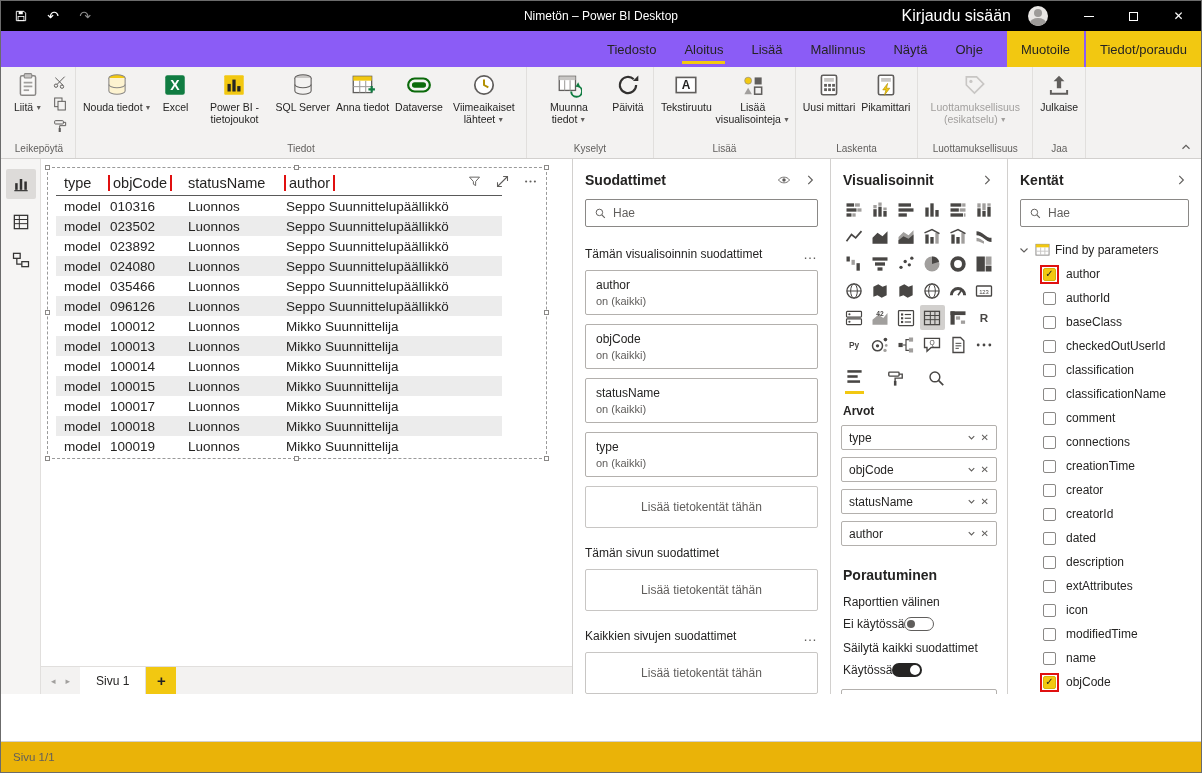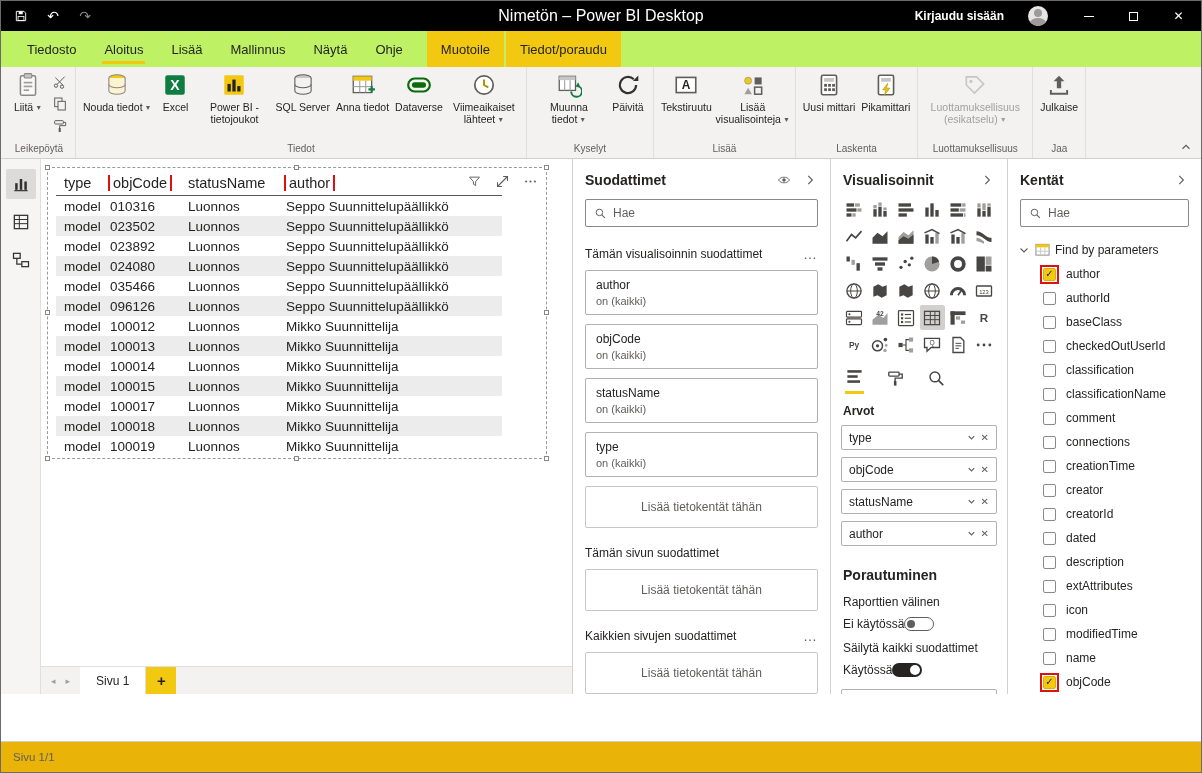--- a/index.html
+++ b/index.html
@@ -7,33 +7,33 @@
   html,body{width:1202px;height:773px;overflow:hidden;}
   body{font-family:"Liberation Sans","DejaVu Sans",sans-serif;font-size:12px;color:#252423;background:#fff;}
   .window{width:1202px;height:773px;display:flex;flex-direction:column;border:1px solid #6b6b6b;background:#fff;}
 
   
   .titlebar{height:30px;background:#000;color:#fff;display:flex;align-items:center;position:relative;flex:0 0 auto;}
   .tb-left{display:flex;align-items:center;gap:16px;padding-left:12px;z-index:2;}
   .tb-ic{width:16px;height:16px;display:inline-flex;align-items:center;justify-content:center;font-size:14px;}
   .tb-ic svg{width:14px;height:14px;}
   .tb-redo{color:#8a8a8a;}
-  .tb-title{position:absolute;left:0;right:0;top:0;bottom:0;display:flex;align-items:center;justify-content:center;font-size:16px;pointer-events:none;}
+  .tb-title{position:absolute;left:0;right:0;top:0;bottom:0;display:flex;align-items:center;justify-content:center;font-size:12px;pointer-events:none;}
   .tb-right{margin-left:auto;display:flex;align-items:center;height:100%;z-index:2;}
-  .tb-signin{font-size:12px;margin-right:24px;font-weight:bold;}
+  .tb-signin{font-size:16px;margin-right:17px;}
   .avatar{width:20px;height:20px;border-radius:50%;background:#e8e6e4;margin-right:18px;position:relative;overflow:hidden;}
   .avatar::before{content:"";position:absolute;left:6px;top:3px;width:8px;height:8px;border-radius:50%;background:#9d9b99;}
   .avatar::after{content:"";position:absolute;left:2px;top:12px;width:16px;height:10px;border-radius:50% 50% 0 0;background:#9d9b99;}
   .winbtn{width:45px;height:30px;display:flex;align-items:center;justify-content:center;}
   .winbtn .minbar{width:10px;height:1px;background:#fff;}
   .winbtn .maxbox{width:9px;height:9px;border:1px solid #fff;}
   .winbtn.close{font-size:12px;}
 
   
-  .tabrow{height:36px;background:#bef264;display:flex;align-items:stretch;padding-left:12px;flex:0 0 auto;}
+  .tabrow{height:36px;background:#8b5cf6;display:flex;align-items:stretch;padding-left:12px;flex:0 0 auto;justify-content:flex-end;}
   .rtab{display:flex;align-items:center;padding:0 14px;font-size:13px;color:#252423;position:relative;cursor:default;}
   .rtab.active::after{content:"";position:absolute;left:12px;right:12px;bottom:3px;height:3px;background:var(--accent);}
   .rtab.contextual{background:var(--accent);margin-left:2px;}
   .rtab.ctx-first{margin-left:10px;}
 
   
   .ribbon{height:92px;background:#f3f2f1;display:flex;align-items:stretch;padding:0 2px;position:relative;border-bottom:1px solid #d2d0ce;flex:0 0 auto;overflow:hidden;}
   .rgroup{display:flex;flex-direction:column;padding:2px 4px 0;border-right:1px solid #e1dfdd;}
   .rbuttons{flex:1;display:flex;align-items:flex-start;justify-content:center;}
   .rbtn{min-width:42px;max-width:76px;padding:3px 3px 0;display:flex;flex-direction:column;align-items:center;text-align:center;font-size:10.5px;line-height:1.18;color:#252423;cursor:default;}

